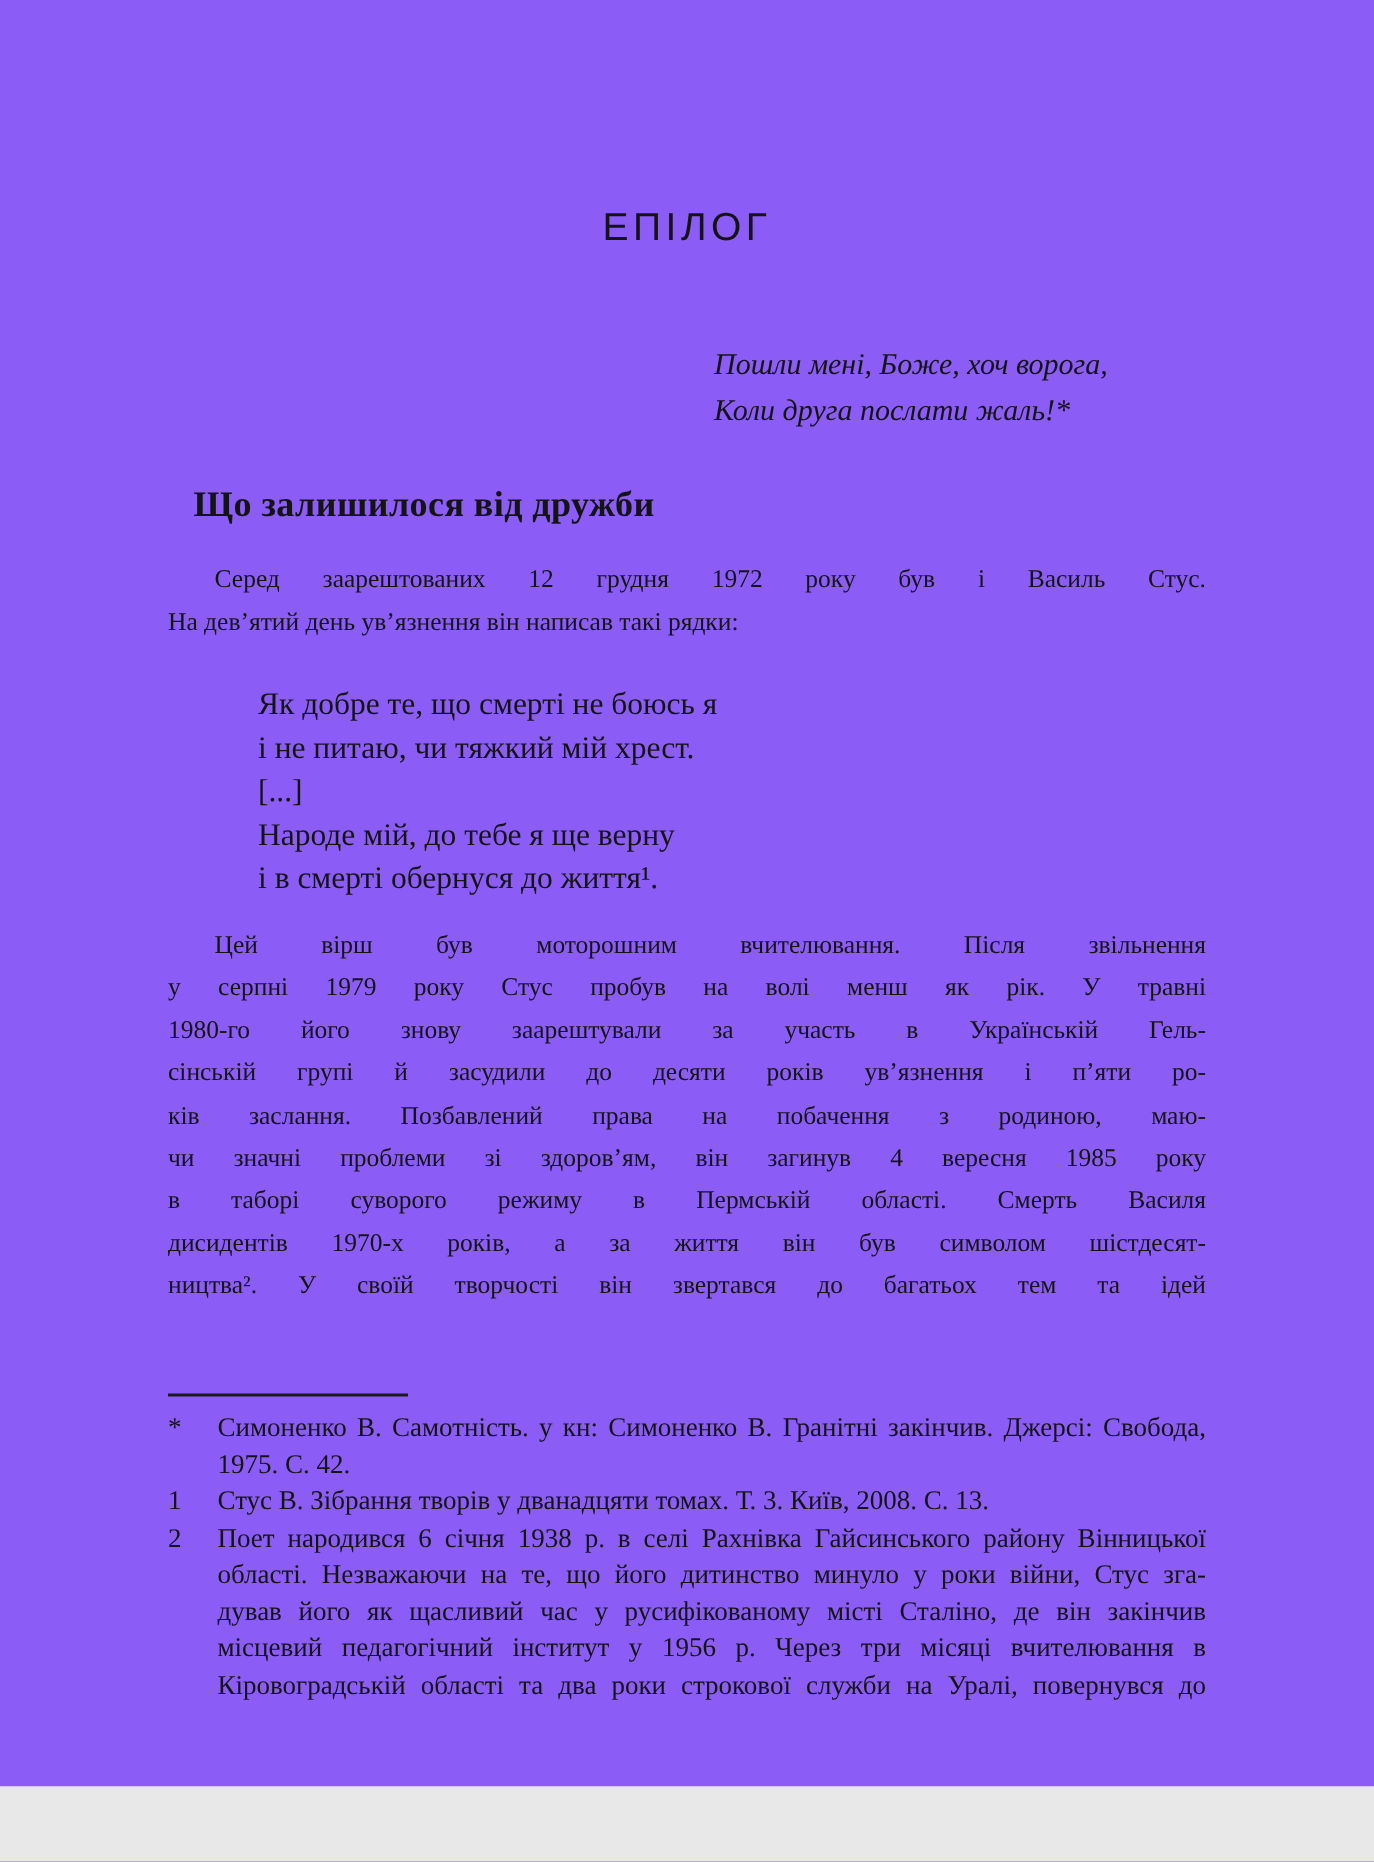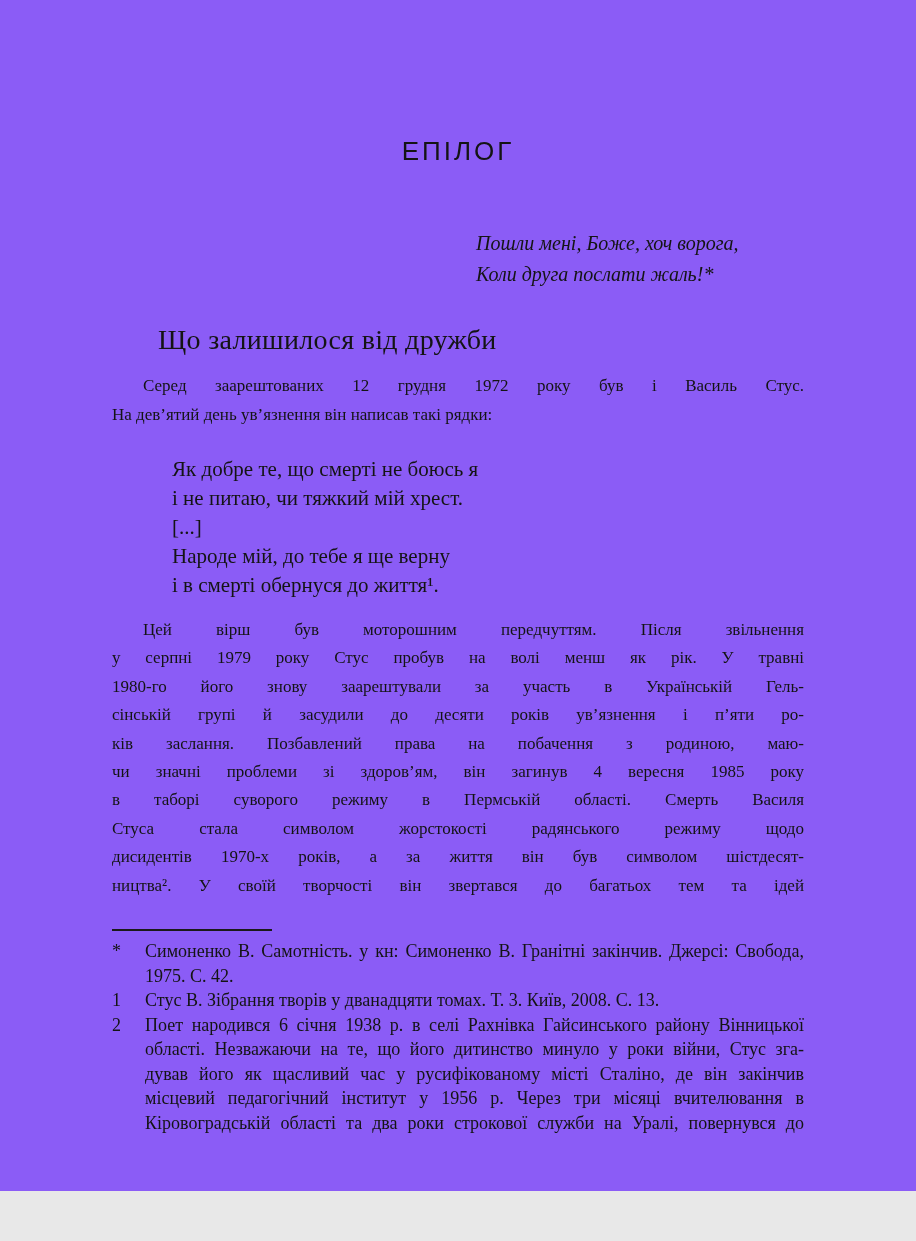--- a/index.html
+++ b/index.html
@@ -21,24 +21,24 @@
     font-size:26px;
     letter-spacing:3px;
   }
   .epigraph {
     position:absolute; left:476px; top:228px;
     font-style:italic;
     font-size:20px;
     line-height:31px;
   }
   .heading {
-    position:absolute; left:158px; top:324px;
+    position:absolute; left:129px; top:324px;
     margin:0;
-    font-size:28px;
-    font-weight:400;
+    font-size:24px;
+    font-weight:700;
     letter-spacing:0.3px;
   }
   .para {
     position:absolute; left:112px; width:692px;
     font-size:17px;
     line-height:29px;
   }
   .para1 { top:371px; }
   .para2 { top:616px; line-height:28.4px; }
   .line { min-height:1em; }
@@ -83,28 +83,27 @@
 
   <div class="poem">
     <div class="line">Як добре те, що смерті не боюсь я</div>
     <div class="line">і не питаю, чи тяжкий мій хрест.</div>
     <div class="line">[...]</div>
     <div class="line">Народе мій, до тебе я ще верну</div>
     <div class="line">і в смерті обернуся до життя¹.</div>
   </div>
 
   <div class="para para2">
-    <div class="line jst indent">Цей вірш був моторошним передчуттям. Після звільнення</div>
+    <div class="line jst indent">Цей вірш був моторошним вчителювання. Після звільнення</div>
     <div class="line jst">у серпні 1979 року Стус пробув на волі менш як рік. У травні</div>
     <div class="line jst">1980-го його знову заарештували за участь в Українській Гель-</div>
     <div class="line jst">сінській групі й засудили до десяти років ув’язнення і п’яти ро-</div>
     <div class="line jst">ків заслання. Позбавлений права на побачення з родиною, маю-</div>
     <div class="line jst">чи значні проблеми зі здоров’ям, він загинув 4 вересня 1985 року</div>
     <div class="line jst">в таборі суворого режиму в Пермській області. Смерть Василя</div>
-    <div class="line jst">Стуса стала символом жорстокості радянського режиму щодо</div>
     <div class="line jst">дисидентів 1970-х років, а за життя він був символом шістдесят-</div>
     <div class="line jst">ництва². У своїй творчості він звертався до багатьох тем та ідей</div>
   </div>
 
   <div class="fn-rule"></div>
 
   <div class="footnotes">
 
     <div class="fn">
       <span class="fn-marker">*</span>

